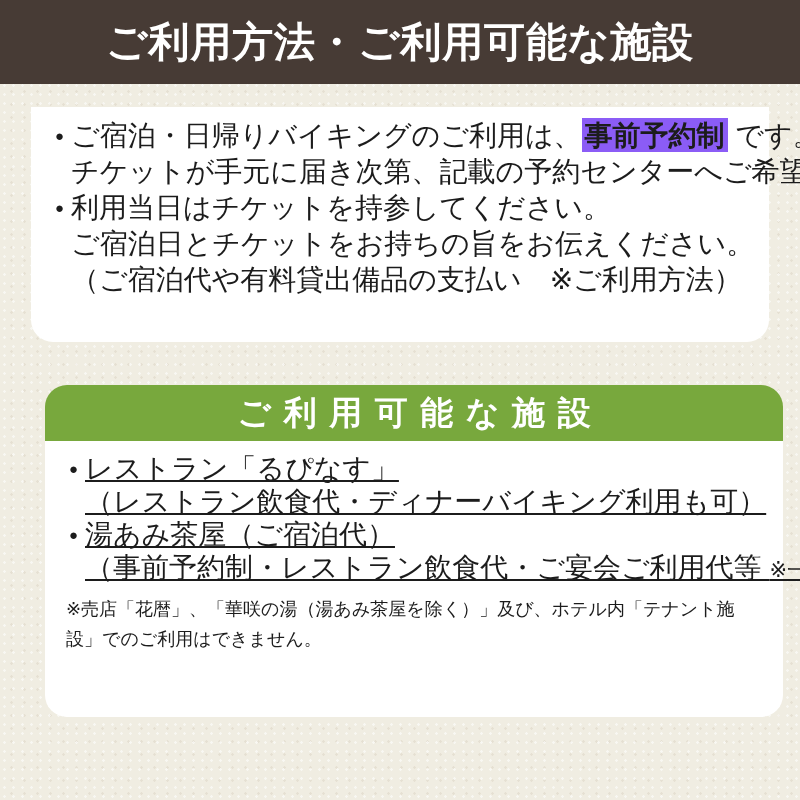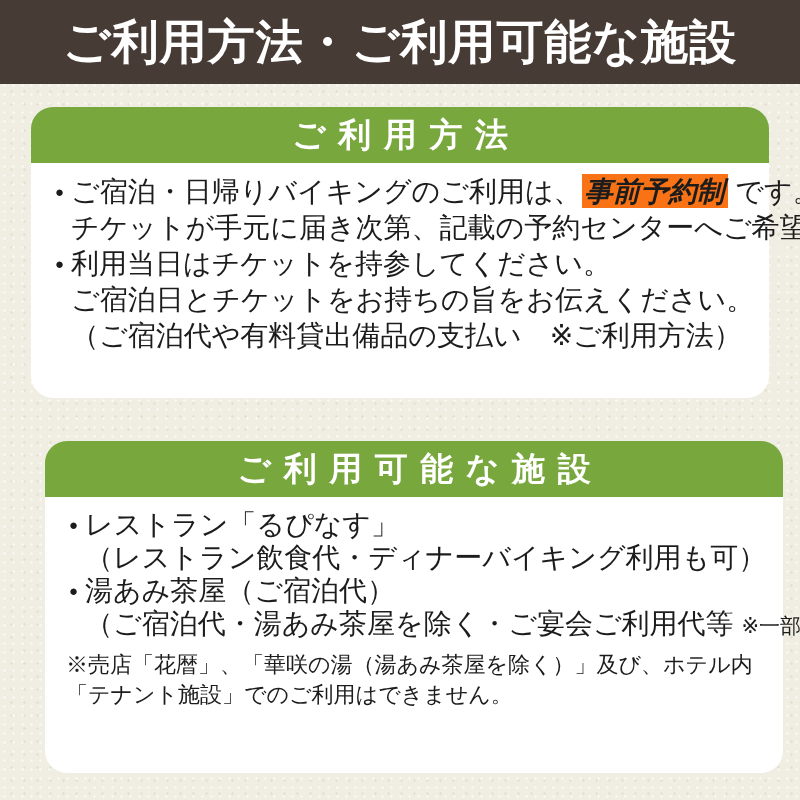--- a/index.html
+++ b/index.html
@@ -14,69 +14,67 @@
       radial-gradient(rgba(255,255,255,0.55) 1px, transparent 1.5px),
       radial-gradient(rgba(205,196,176,0.30) 1px, transparent 1.5px);
     background-size:9px 9px, 13px 13px;
     background-position:0 0, 5px 7px;
   }
   .page-header {
     height:84px; background:#473B35;
     display:flex; align-items:center; justify-content:center;
   }
   .page-title {
-    margin:0; color:#FFFFFF; font-size:47px; font-weight:800;
+    margin:0; color:#FFFFFF; font-size:41px; font-weight:800;
     letter-spacing:0.02em; white-space:nowrap;
   }
   .card { width:738px; margin:0 auto; }
   .card--usage { margin-top:23px; }
   .card--facilities { margin-top:43px;padding-left:28px; }
   .card-title {
     height:56px; background:#78A83D;
     border-radius:22px 22px 0 0;
     display:flex; align-items:center; justify-content:center;
     color:#FFFFFF; font-size:33px; font-weight:800;
     letter-spacing:0.38em; text-indent:0.38em; white-space:nowrap;
   }
   .card-body {
     background:#FFFFFF; border-radius:0 0 22px 22px;
     box-sizing:border-box; padding:11px 24px 12px 24px;
     color:#1C1C1C;
   }
   .card--usage .card-body { height:235px; }
   .card--facilities .card-body { height:276px; }
   .line { font-size:28px; line-height:36px; font-weight:500; padding-left:16px; white-space:nowrap; }
-  .card--facilities .line { line-height:33px; }
+  .card--facilities .line { line-height:33px;text-decoration:underline; }
   .marker {
     display:inline-block; width:16px; margin-left:-16px;
     font-size:15px; vertical-align:4px;
   }
   mark.hl {
-    background:#f97316; color:inherit;
-    font-weight:800; padding:2px 3px 1px 3px;font-style:italic;
+    background:#8b5cf6; color:inherit;
+    font-weight:800; padding:2px 3px 1px 3px;
   }
   .small-inline { font-size:21px; }
   .note {
-    font-size:22px; line-height:30px; font-weight:500;
+    font-size:18px; line-height:30px; font-weight:500;
     margin-top:8px; margin-left:-3px; padding-left:0;
     white-space:normal;
-    font-family:Liberation Serif, serif;
   }
 </style>
 </head>
 <body>
 
 <div class="page">
 
   <header class="page-header">
     <h1 class="page-title">ご利用方法・ご利用可能な施設</h1>
   </header>
 
   <section class="card card--usage">
-    <div class="card-title">ご利用方法</div>
     <div class="card-body">
       <div class="line">
         <span class="marker">●</span><span>ご宿泊・日帰りバイキングのご利用は、</span><mark class="hl">事前予約制</mark><span> です。</span>
       </div>
       <div class="line">チケットが手元に届き次第、記載の予約センターへご希望の</div>
       <div class="line">
         <span class="marker">●</span><span>利用当日はチケットを持参してください。</span>
       </div>
       <div class="line">ご宿泊日とチケットをお持ちの旨をお伝えください。</div>
       <div class="line">（ご宿泊代や有料貸出備品の支払い　※ご利用方法）</div>
@@ -87,19 +85,19 @@
     <div class="card-title">ご利用可能な施設</div>
     <div class="card-body">
       <div class="line">
         <span class="marker">●</span><span>レストラン「るぴなす」</span>
       </div>
       <div class="line">（レストラン飲食代・ディナーバイキング利用も可）</div>
       <div class="line">
         <span class="marker">●</span><span>湯あみ茶屋（ご宿泊代）</span>
       </div>
       <div class="line">
-        <span>（ご宿泊代・湯あみ茶屋を除く・ご宴会ご利用代等 </span><span class="small-inline">※一部商品を除く</span>
+        <span>（事前予約制・レストラン飲食代・ご宴会ご利用代等 </span><span class="small-inline">※一部商品を除く</span>
       </div>
       <div class="note">※売店「花暦」、「華咲の湯（湯あみ茶屋を除く）」及び、ホテル内「テナント施設」でのご利用はできません。</div>
     </div>
   </section>
 
 </div>
 
 </body></html>

